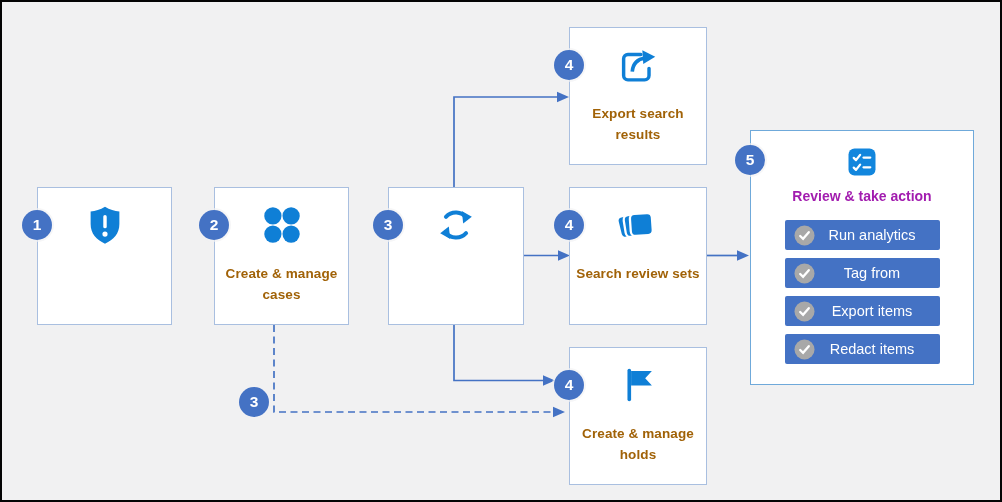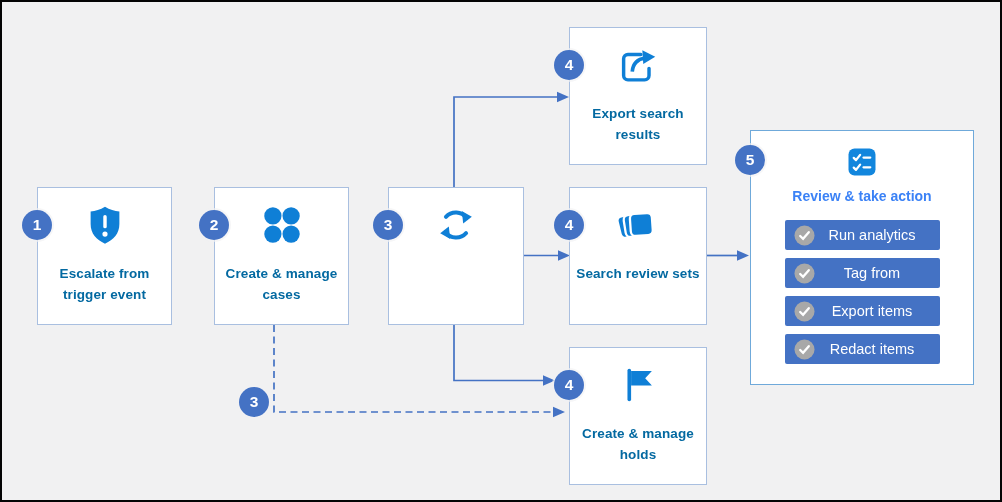--- a/index.html
+++ b/index.html
@@ -45,27 +45,27 @@
   .card .badge, .panel .badge { left: -16px; top: 22px; }
   .panel .badge { top: 14px; }
   .badge.floating { left: 237px; top: 385px; z-index: 3; }
 
   .icon-slot { height: 48px; display: flex; align-items: center; justify-content: center; }
 
   .card-label {
     margin-top: 14px; width: 128px;
     text-align: center;
     font-size: 13.5px; font-weight: bold; line-height: 21px;
-    color: #0369a1;
+    color: #a16207;
     letter-spacing: 0.1px;
   }
 
   .panel-title {
     margin-top: 8px;
-    font-size: 14px; font-weight: bold; color: #3b82f6;
+    font-size: 14px; font-weight: bold; color: #a21caf;
   }
   .action-list { margin-top: 16px; display: flex; flex-direction: column; gap: 8px; }
   .action-btn {
     width: 155px; height: 30px;
     background: #4472c4; border-radius: 2px;
     display: flex; align-items: center;
     color: #ffffff; font-size: 14.5px;
   }
   .action-btn .circ { margin-left: 9px; display: flex; }
   .action-btn .action-label { flex: 1; text-align: center; margin-right: 10px; }
@@ -96,21 +96,20 @@
 
   <div class="card" style="left:35px; top:185px; width:135px; height:138px;">
     <div class="badge">1</div>
     <div class="icon-slot">
       <svg width="46" height="46" viewBox="0 0 48 48">
         <path d="M24 5 C29 8 34 9.5 39 10 V23 C39 33 33 39.5 24 43.5 C15 39.5 9 33 9 23 V10 C14 9.5 19 8 24 5 Z" fill="#0f7fd6"></path>
         <rect x="22.2" y="13.5" width="3.6" height="14" rx="1.8" fill="#ffffff"></rect>
         <circle cx="24" cy="33.5" r="2.7" fill="#ffffff"></circle>
       </svg>
     </div>
-    <div class="card-label">Escalate from trigger event</div>
   </div>
 
   <div class="card" style="left:212px; top:185px; width:135px; height:138px;">
     <div class="badge">2</div>
     <div class="icon-slot">
       <svg width="46" height="46" viewBox="0 0 48 48" fill="#0f7fd6">
         <circle cx="14.5" cy="14.5" r="9"></circle>
           <circle cx="33.5" cy="14.5" r="9"></circle>
         <circle cx="14.5" cy="33.5" r="9"></circle>
           <circle cx="33.5" cy="33.5" r="9"></circle>

